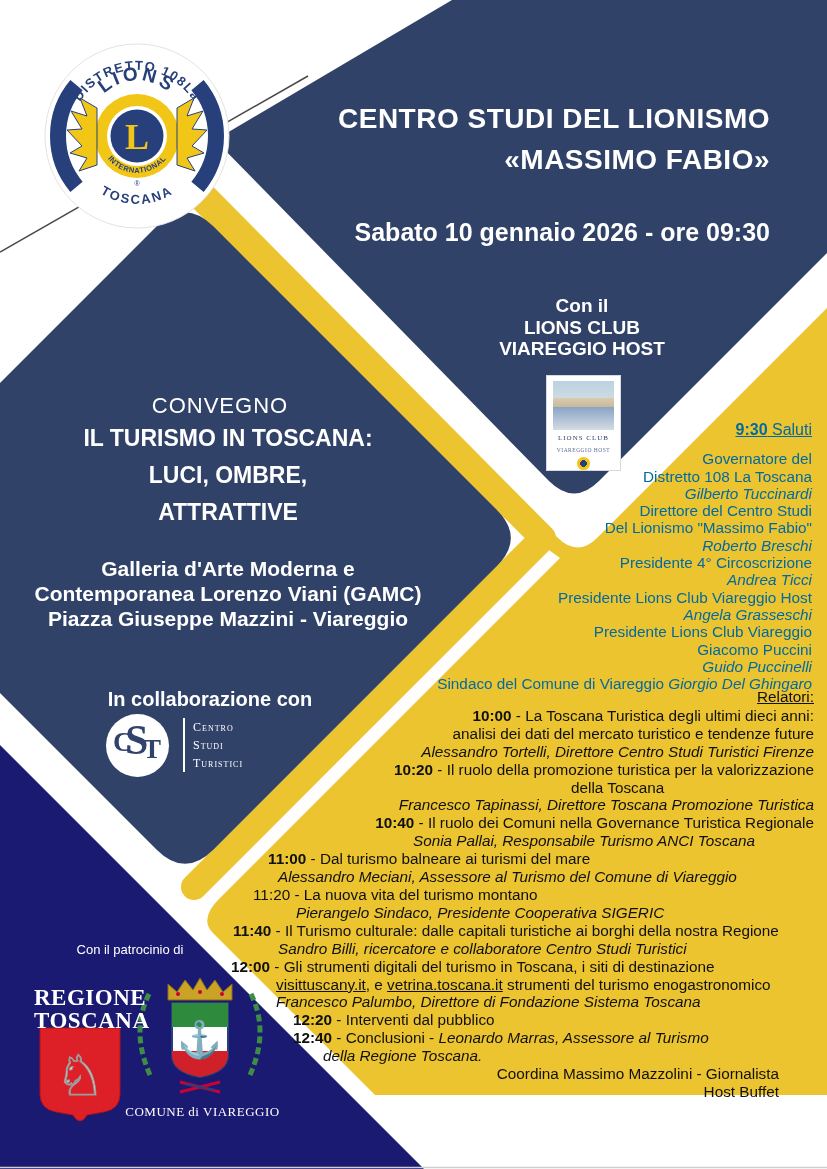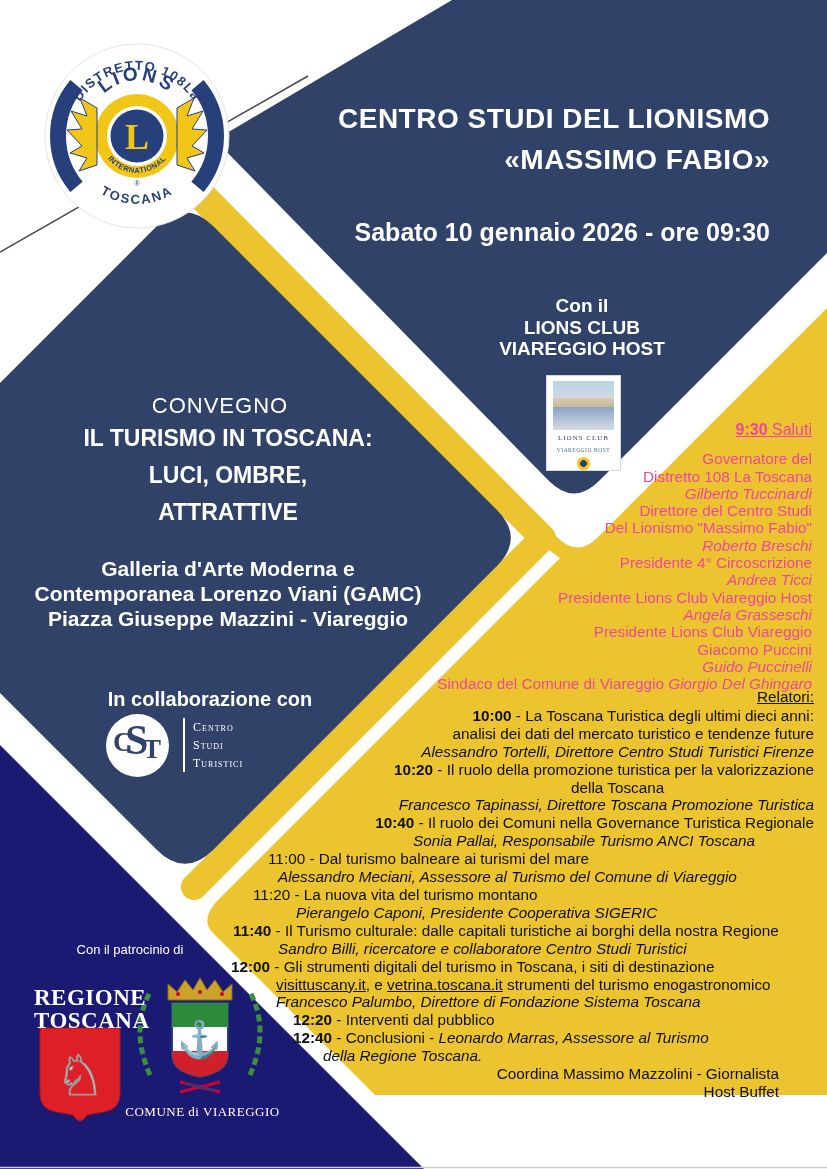--- a/index.html
+++ b/index.html
@@ -34,21 +34,21 @@
   .cst{left:106px;top:712px;width:230px;height:66px;display:flex;align-items:center;}
   .cst .ball{width:63px;height:63px;border-radius:50%;background:#fff;position:relative;flex:0 0 auto;}
   .cst .ball span{position:absolute;font-family:"Liberation Serif",serif;color:#31436b;font-weight:bold;}
   .cst .m1{left:7px;top:13px;font-size:27px;}
   .cst .m2{left:19px;top:2px;font-size:42px;}
   .cst .m3{left:37px;top:20px;font-size:27px;}
   .cst .bar{width:2px;height:54px;background:#fff;margin:0 8px 0 14px;}
   .cst .words{font-family:"Liberation Serif",serif;color:#fff;font-size:12px;line-height:18px;
               font-variant:small-caps;letter-spacing:1px;}
   
-  .saluti{right:15px;top:421px;width:420px;text-align:right;color:#ec4899;
+  .saluti{right:15px;top:421px;width:420px;text-align:right;color:#0369a1;
           font-size:15.3px;line-height:17.3px;}
   .saluti .hd{margin-bottom:12px;font-size:16px;}
   .program{left:228px;top:688px;width:586px;color:#101010;font-size:15.3px;line-height:17.9px;}
   .program .hd{text-align:right;margin-bottom:1px;}
   .pline{text-align:right;}
   u.sal{text-decoration:underline;}
   
   .patro{left:55px;top:942px;width:150px;text-align:center;color:#fff;font-size:13px;}
   .reg-name{left:34px;top:977px;width:120px;color:#fff;font-family:"Liberation Serif",serif;
             font-weight:bold;font-size:23px;line-height:23px;letter-spacing:.5px;margin-top:9px;}
@@ -201,24 +201,24 @@
   <div class="hd"><u class="sal">Relatori:</u></div>
   <div id="program-lines">
       <div class="pline"><span style="font-weight: bold;">10:00</span><span> - La Toscana Turistica degli ultimi dieci anni:</span></div>
       <div class="pline"><span>analisi dei dati del mercato turistico e tendenze future</span></div>
       <div class="pline"><span style="font-style: italic;">Alessandro Tortelli, Direttore Centro Studi Turistici Firenze</span></div>
       <div class="pline"><span style="font-weight: bold;">10:20</span><span> - Il ruolo della promozione turistica per la valorizzazione</span></div>
       <div class="pline" style="text-align: left; padding-left: 343px;"><span>della Toscana</span></div>
       <div class="pline"><span style="font-style: italic;">Francesco Tapinassi, Direttore Toscana Promozione Turistica</span></div>
       <div class="pline"><span style="font-weight: bold;">10:40</span><span> - Il ruolo dei Comuni nella Governance Turistica Regionale</span></div>
       <div class="pline" style="text-align: left; padding-left: 185px;"><span style="font-style: italic;">Sonia Pallai, Responsabile Turismo ANCI Toscana</span></div>
-      <div class="pline" style="text-align: left; padding-left: 40px;"><span style="font-weight: normal;">11:00</span><span> - Dal turismo balneare ai turismi del mare</span></div>
+      <div class="pline" style="text-align: left; padding-left: 40px;"><span style="font-weight: bold;">11:00</span><span> - Dal turismo balneare ai turismi del mare</span></div>
       <div class="pline" style="text-align: left; padding-left: 50px;"><span style="font-style: italic;">Alessandro Meciani, Assessore al Turismo del Comune di Viareggio</span></div>
       <div class="pline" style="text-align: left; padding-left: 25px;"><span style="font-weight: normal;">11:20</span><span> - La nuova vita del turismo montano</span></div>
-      <div class="pline" style="text-align: left; padding-left: 68px;"><span style="font-style: italic;">Pierangelo Caponi, Presidente Cooperativa SIGERIC</span></div>
+      <div class="pline" style="text-align: left; padding-left: 68px;"><span style="font-style: italic;">Pierangelo Sindaco, Presidente Cooperativa SIGERIC</span></div>
       <div class="pline" style="text-align: left; padding-left: 5px;"><span style="font-weight: bold;">11:40</span><span> - Il Turismo culturale: dalle capitali turistiche ai borghi della nostra Regione</span></div>
       <div class="pline" style="text-align: left; padding-left: 50px;"><span style="font-style: italic;">Sandro Billi, ricercatore e collaboratore Centro Studi Turistici</span></div>
       <div class="pline" style="text-align: left; padding-left: 3px;"><span style="font-weight: bold;">12:00</span><span> - Gli strumenti digitali del turismo in Toscana, i siti di destinazione</span></div>
       <div class="pline" style="text-align: left; padding-left: 48px;"><span style="text-decoration: underline;">visittuscany.it</span><span>, e </span><span style="text-decoration: underline;">vetrina.toscana.it</span><span> strumenti del turismo enogastronomico</span></div>
       <div class="pline" style="text-align: left; padding-left: 48px;"><span style="font-style: italic;">Francesco Palumbo, Direttore di Fondazione Sistema Toscana</span></div>
       <div class="pline" style="text-align: left; padding-left: 65px;"><span style="font-weight: bold;">12:20</span><span> - Interventi dal pubblico</span></div>
       <div class="pline" style="text-align: left; padding-left: 65px;"><span style="font-weight: bold;">12:40</span><span> - Conclusioni - </span><span style="font-style: italic;">Leonardo Marras, Assessore al Turismo</span></div>
       <div class="pline" style="text-align: left; padding-left: 95px;"><span style="font-style: italic;">della Regione Toscana.</span></div>
       <div class="pline" style="padding-right: 35px;"><span>Coordina Massimo Mazzolini - Giornalista</span></div>
       <div class="pline" style="padding-right: 35px;"><span>Host Buffet</span></div>

